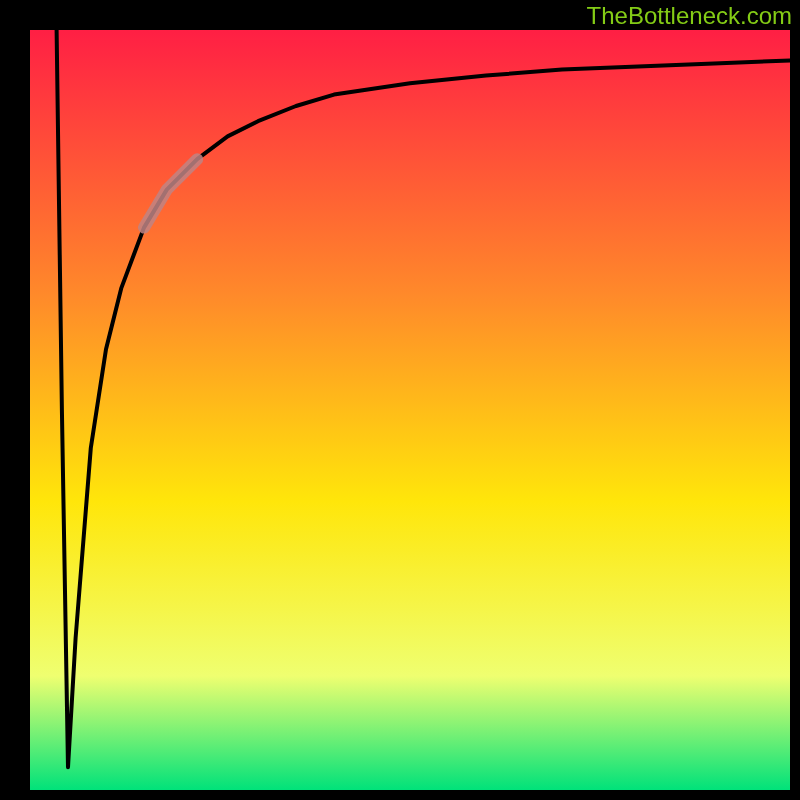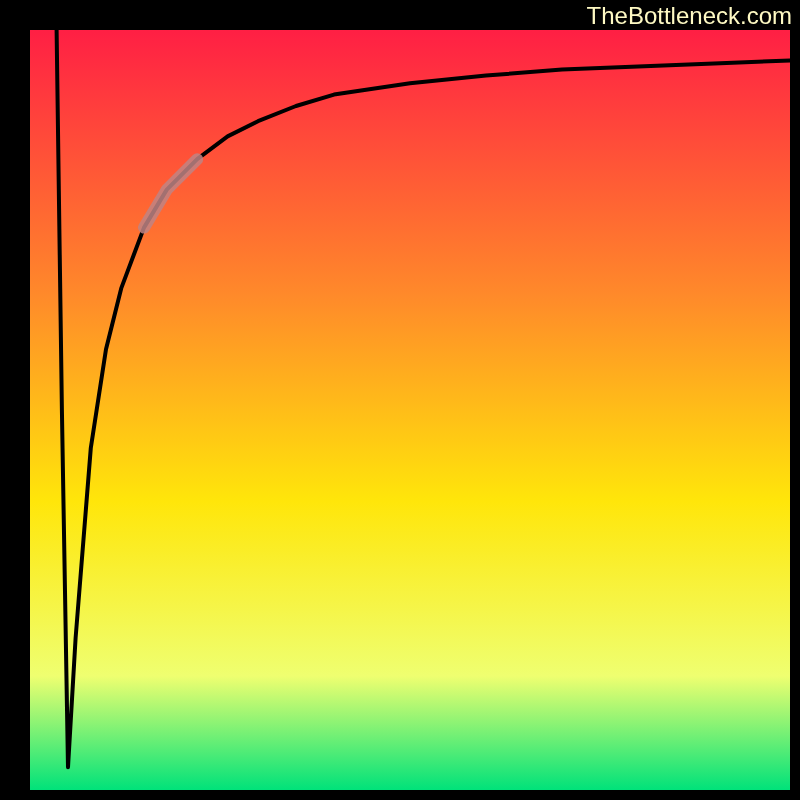--- a/index.html
+++ b/index.html
@@ -13,21 +13,21 @@
   }
   .wrap {
     position: relative;
     width: 800px;
     height: 800px;
   }
   .attribution {
     position: absolute;
     top: 2px;
     right: 8px;
-    color: #fef9c3;
+    color: #84cc16;
     font-size: 24px;
     font-weight: 400;
     letter-spacing: 0px;
     z-index: 3;
   }
   svg {
     position: absolute;
     top: 0;
     left: 0;
   }

